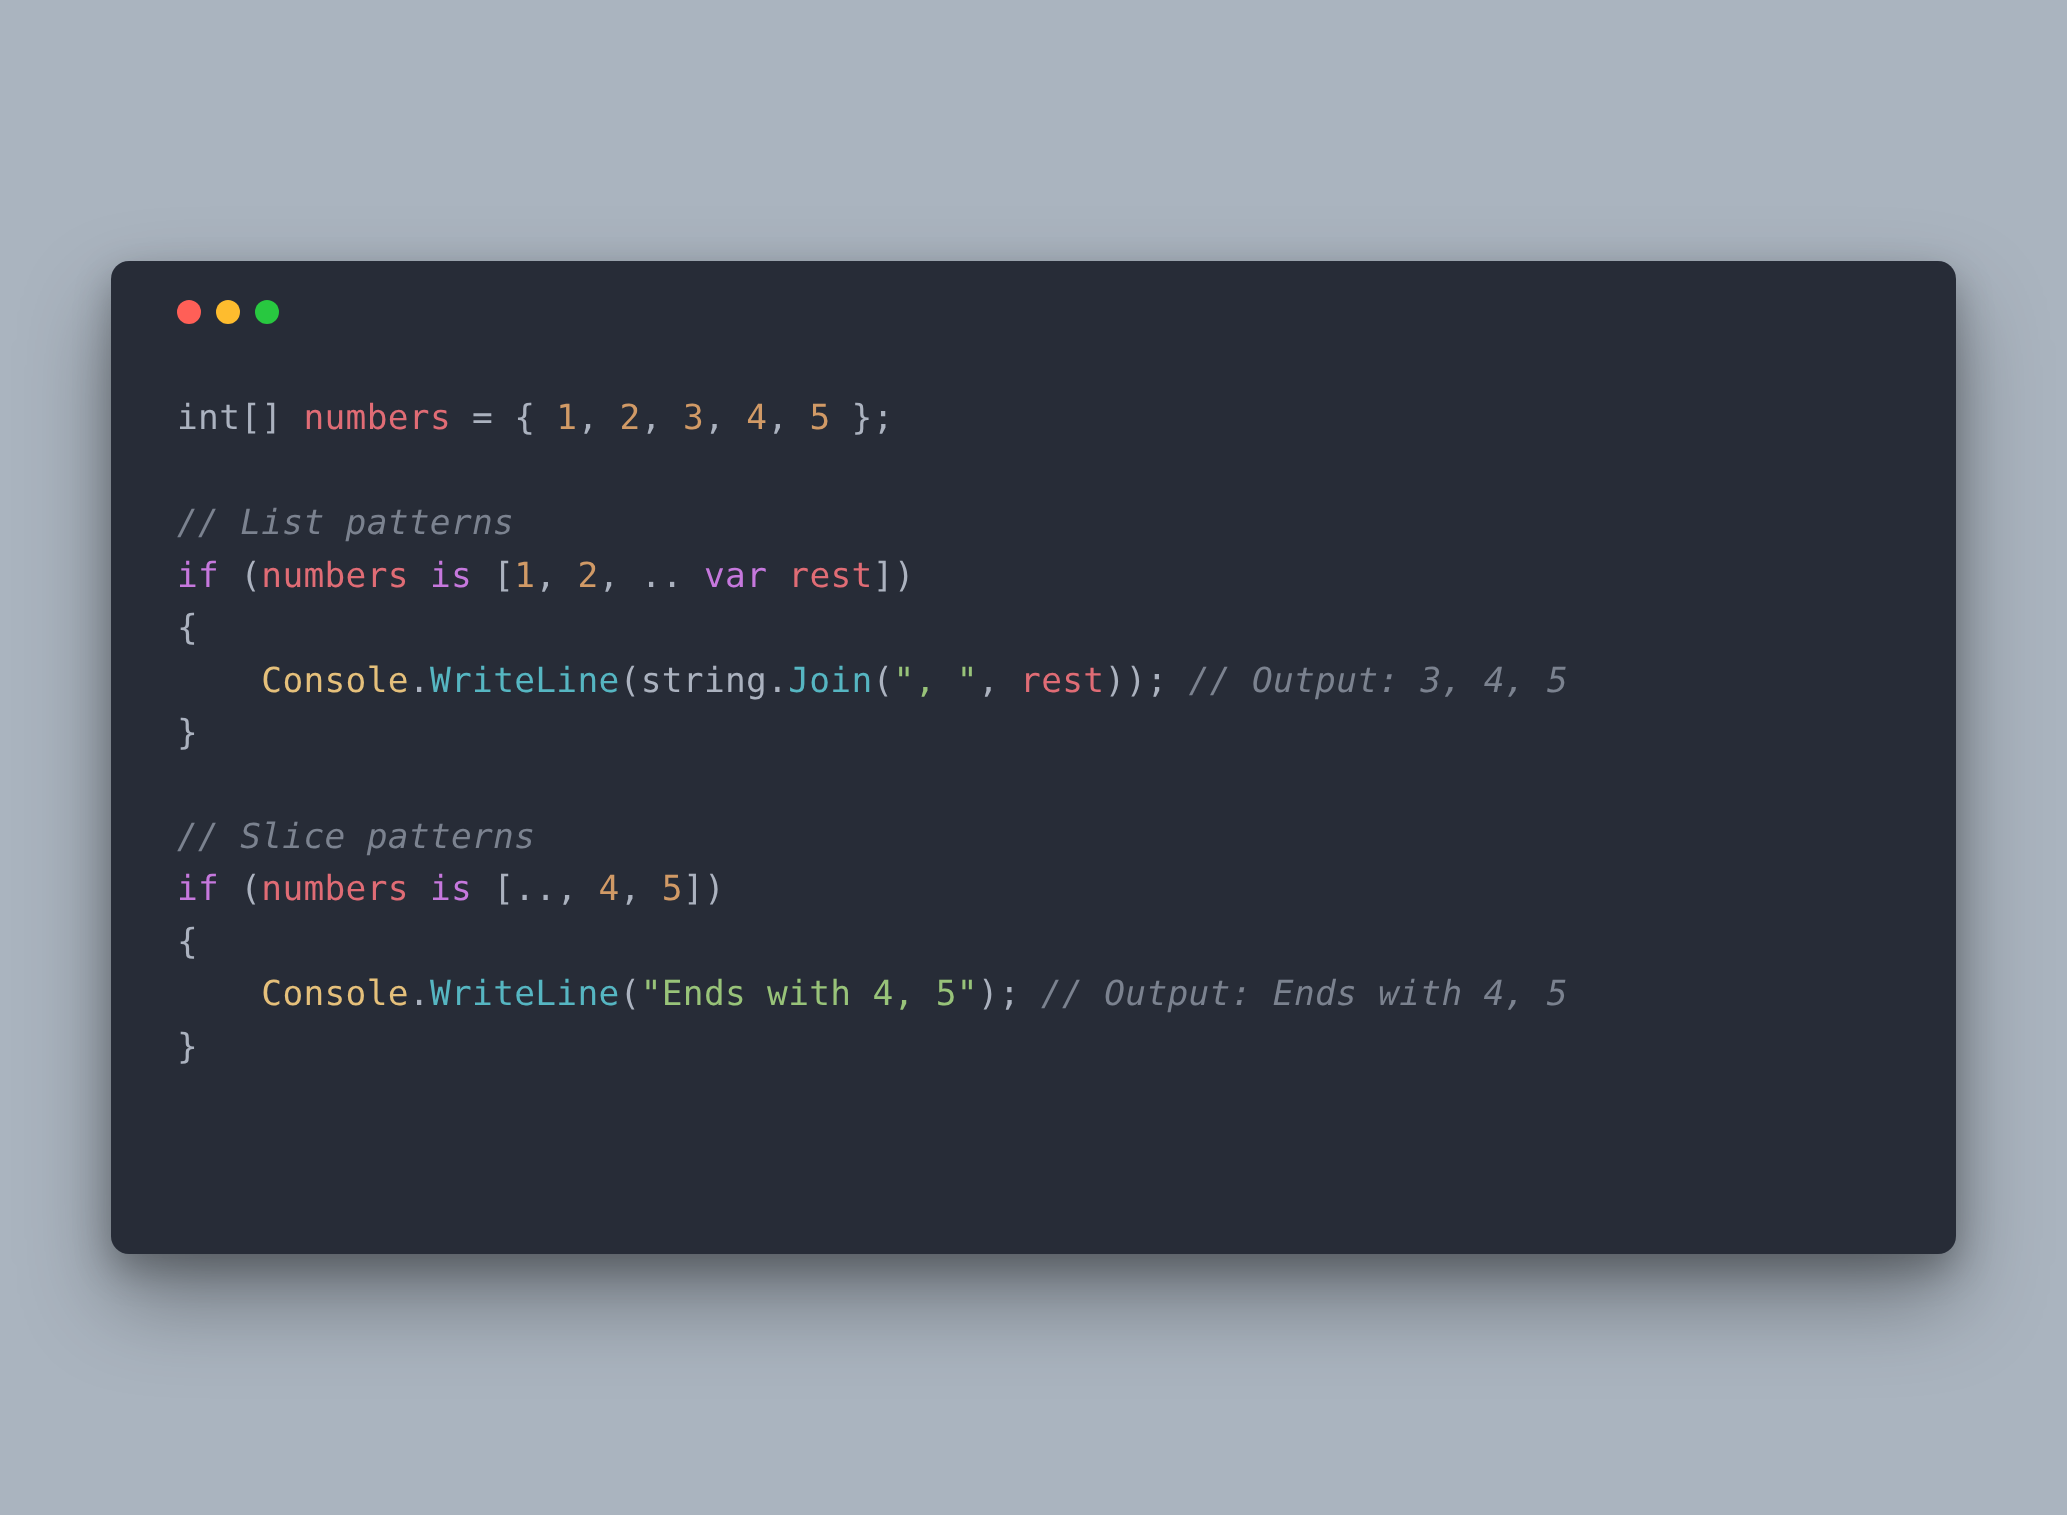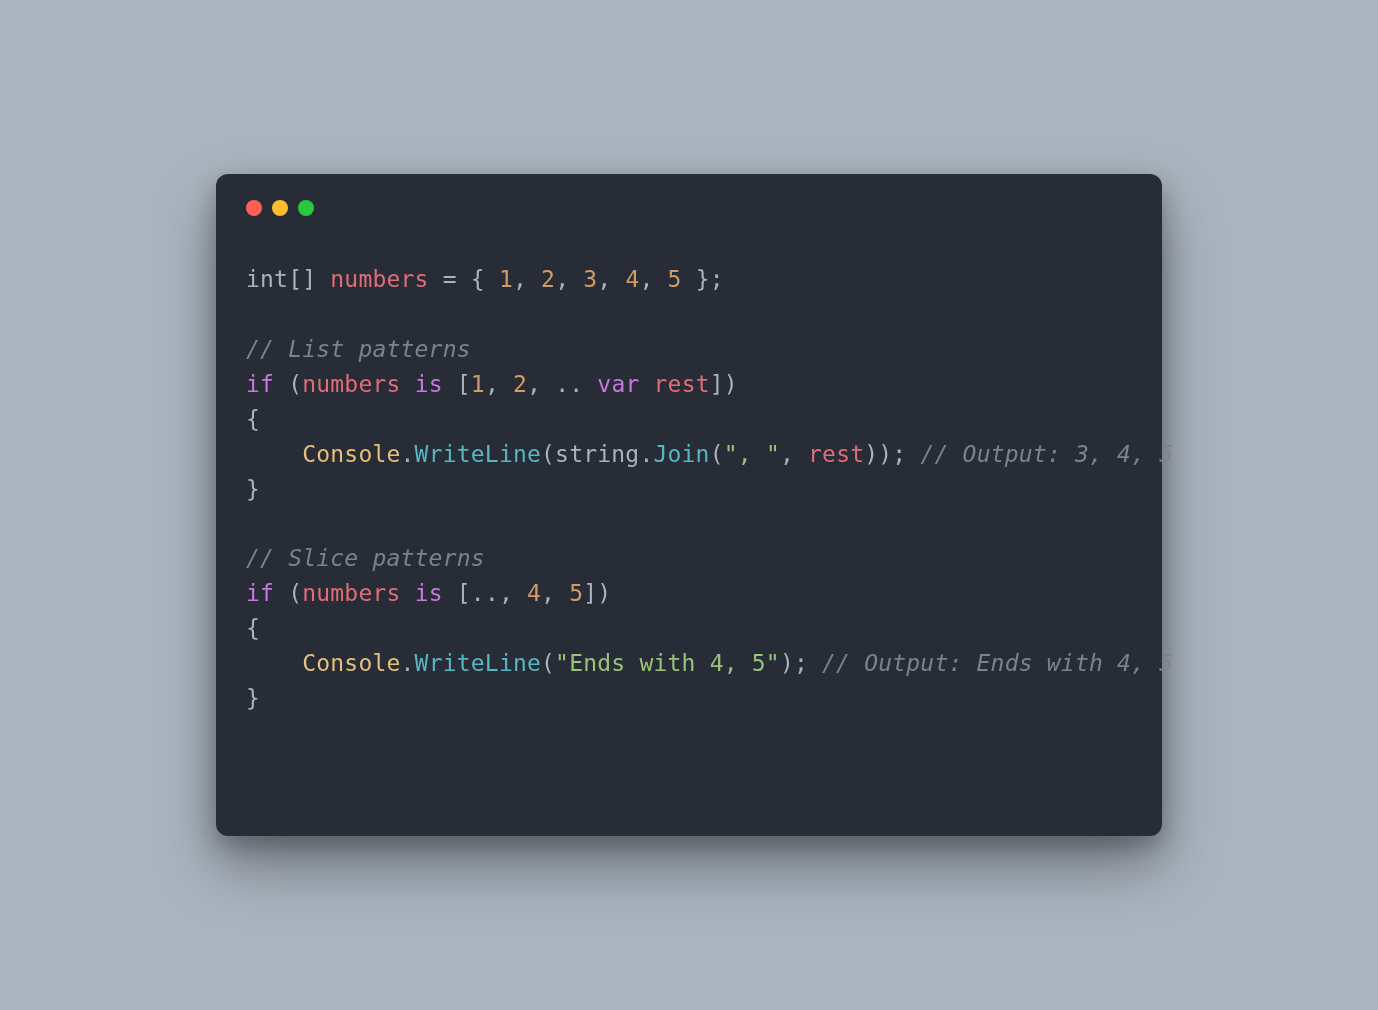--- a/index.html
+++ b/index.html
@@ -6,25 +6,25 @@
   html, body { width: 100%; height: 100%; }
   body {
     background: #aab4bf;
     display: flex;
     align-items: center;
     justify-content: center;
     font-family: ui-monospace, SFMono-Regular, "SF Mono", Menlo, Consolas, "Liberation Mono", monospace;
     min-height: 1010px;
   }
   .window {
-    width: 946px;
+    width: 1230px;
     background: #272c37;
     border-radius: 12px;
     box-shadow: 0 30px 60px rgba(0,0,0,0.35), 0 10px 25px rgba(0,0,0,0.25);
-    padding: 26px 30px 120px 30px;
+    padding: 26px 30px 120px 44px;
     position: relative;
   }
   .titlebar {
     display: flex;
     gap: 10px;
     margin-bottom: 46px;
   }
   .traffic-light {
     width: 16px;
     height: 16px;

